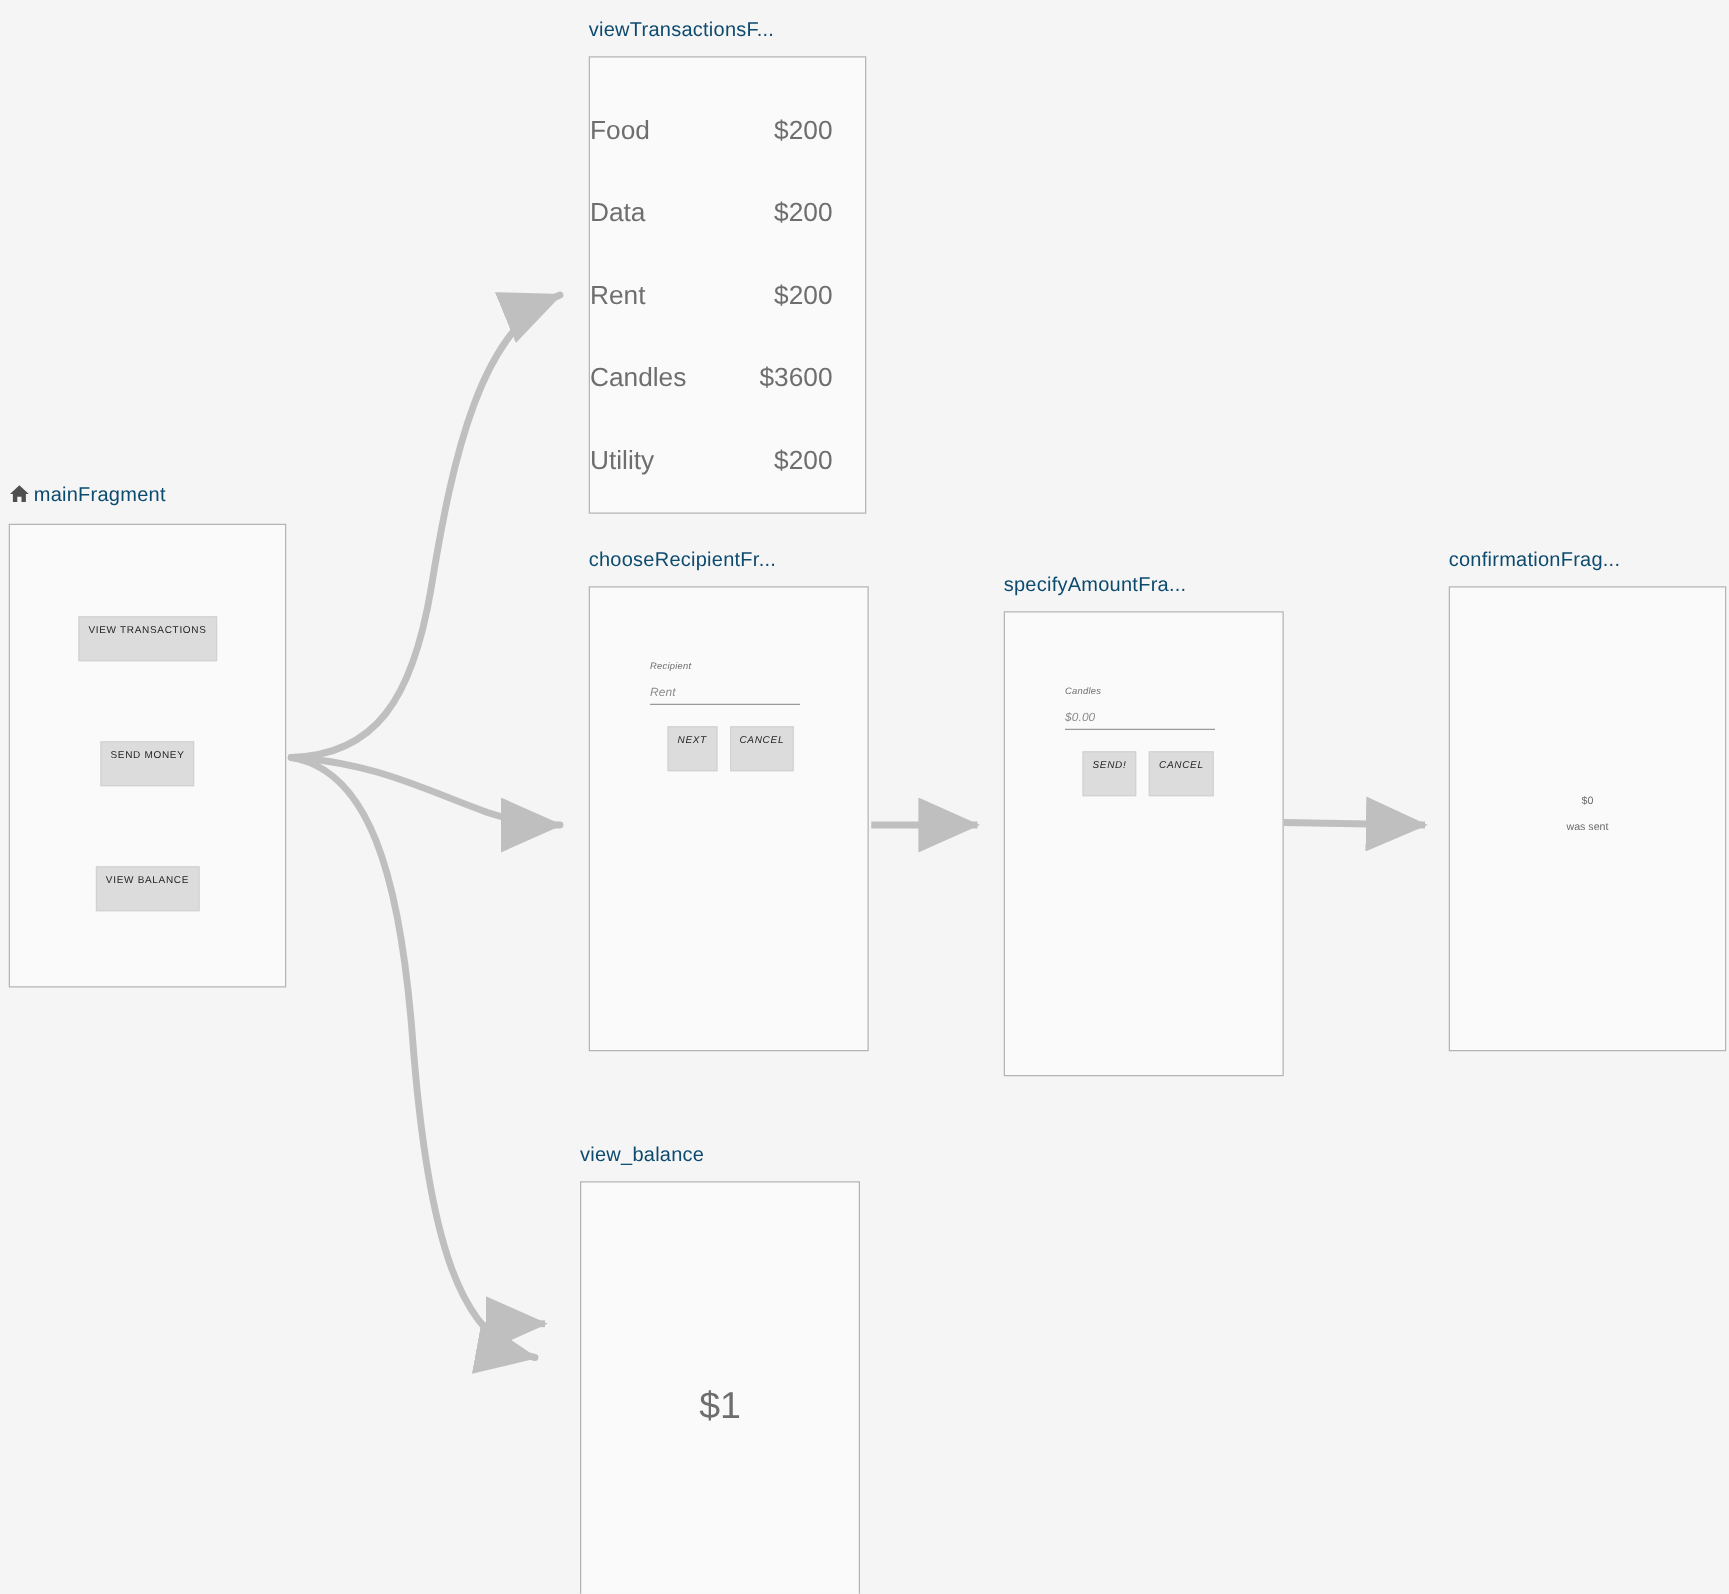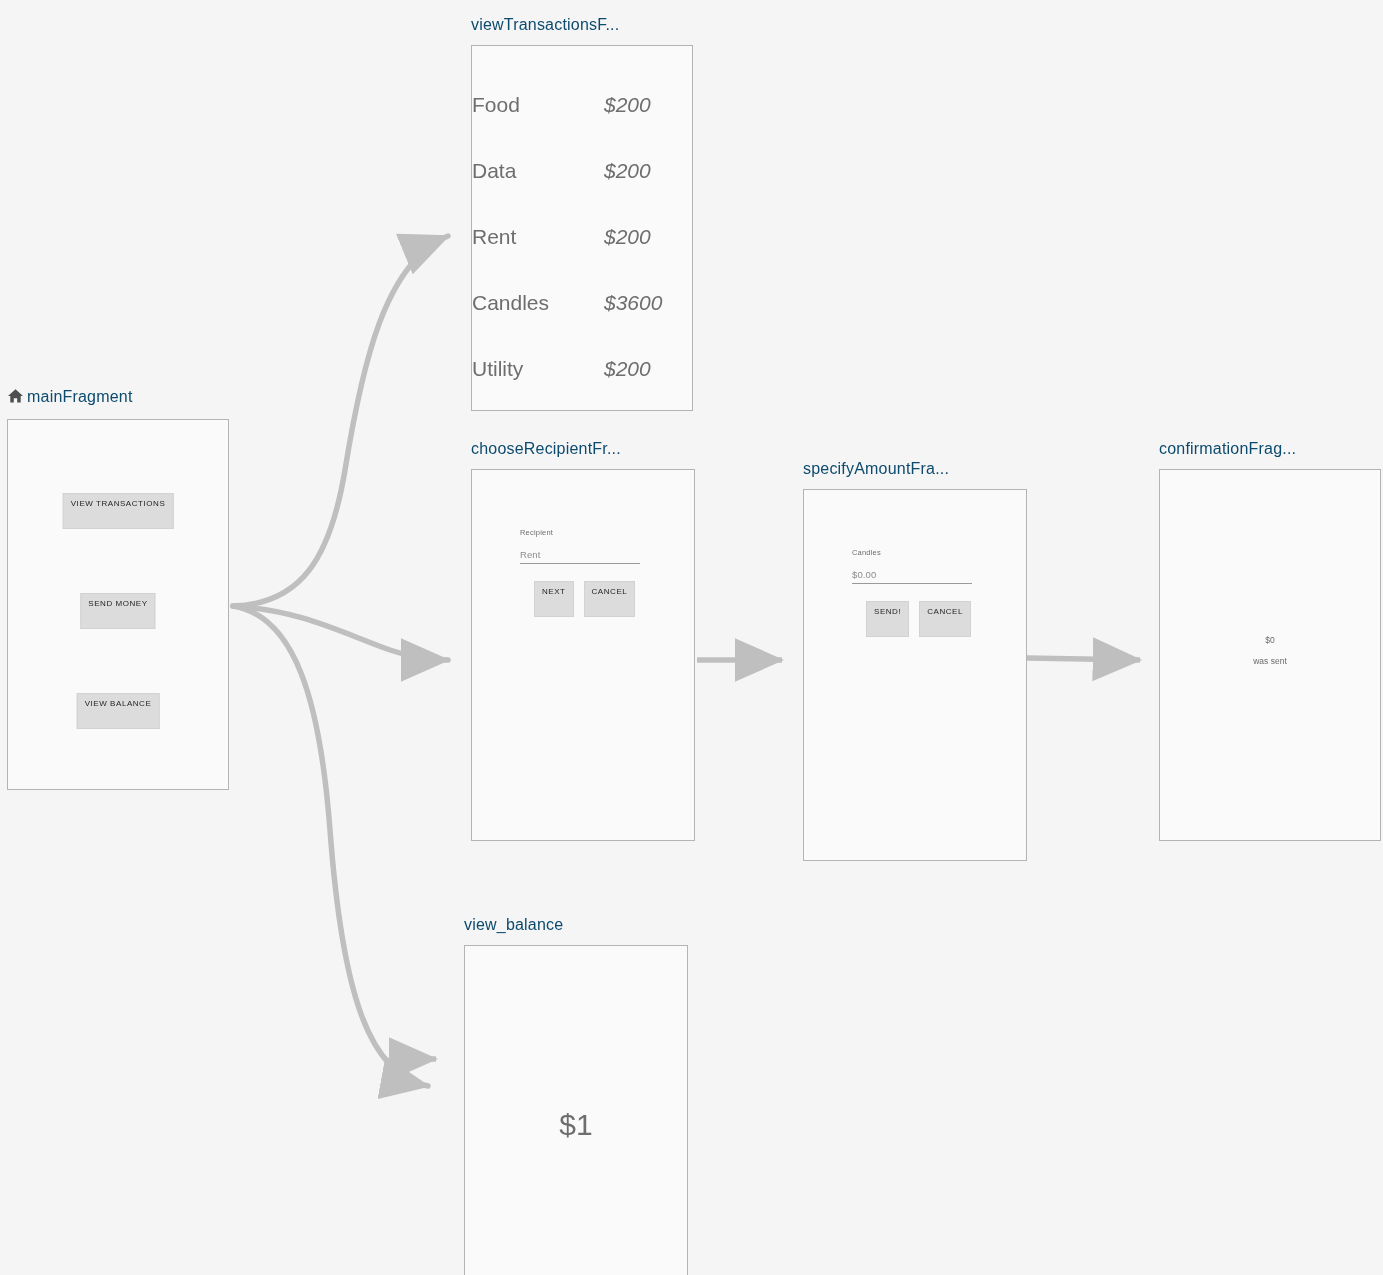--- a/index.html
+++ b/index.html
@@ -95,32 +95,32 @@
     align-items: center;
     color: #6e6e6e;
     font-size: 21px;
   }
   .tx-name {
     flex: 1 1 auto;
     padding-right: 14px;
   }
   .tx-amount {
     width: 88px;
-    text-align: left;
+    text-align: right;
     padding-right: 26px;
     box-sizing: border-box;
-    font-style: italic;
   }
 
   
   .form-body {
     position: absolute;
     left: 48px;
     top: 58px;
     width: 168px;
+    font-style: italic;
   }
   .form-label {
     font-size: 7.5px;
     color: #6e6e6e;
     letter-spacing: .2px;
     margin-bottom: 12px;
     line-height: 9px;
   }
   .form-input {
     font-size: 9.5px;

